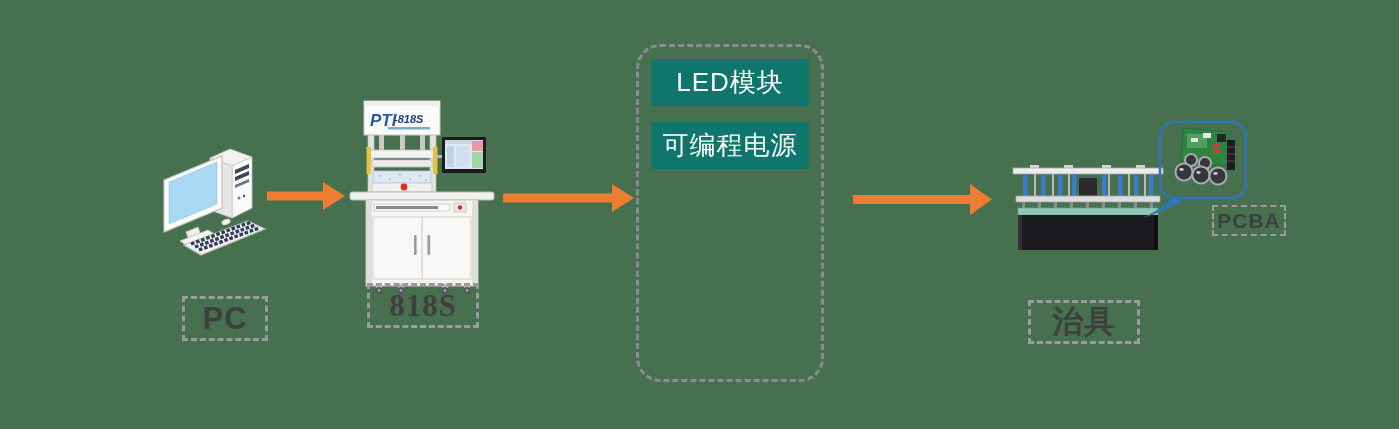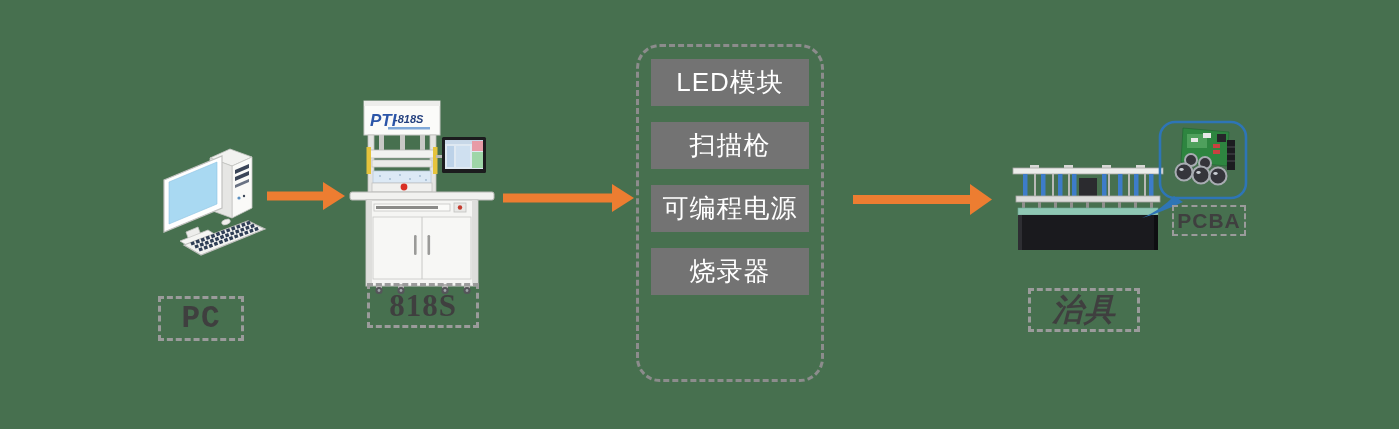--- a/index.html
+++ b/index.html
@@ -12,32 +12,32 @@
   
   .label-box{
     position:absolute;
     border:3px dashed #9B9B9B;
     display:flex;align-items:center;justify-content:center;
     color:#3F3F3F;font-weight:bold;
     box-sizing:border-box;
     letter-spacing:1px;
   }
   .label-lg{font-size:31px;}
-  .label-sm{font-size:21px;border-width:2.5px;}
+  .label-sm{font-size:21px;border-width:2.5px;margin-left:40px;}
   
   .group-box{
     position:absolute;left:636px;top:44px;width:188px;height:338px;
     border:3px dashed #8C8C8C;border-radius:24px;
     box-sizing:border-box;
     display:flex;flex-direction:column;align-items:center;
     padding-top:12px;gap:16px;
   }
   .module-btn{
     width:158px;height:47px;flex:0 0 47px;
-    background:#737373;color:#FFFFFF;
+    background:#0f766e;color:#FFFFFF;
     display:flex;align-items:center;justify-content:center;
     font-size:26px;letter-spacing:1px;
   }
   .arrow{position:absolute;}
   svg text{font-family:"Liberation Sans", sans-serif;}
 </style>
 </head>
 <body>
 
 <div id="canvas">
@@ -154,23 +154,21 @@
     </g>
   </svg>
 
   <svg class="arrow" style="left:503px;top:184px;" width="131" height="28" viewBox="0 0 131 28">
     <rect x="0" y="9.5" width="110" height="9" fill="#ED7D31"></rect>
     <polygon points="109,0 131,14 109,28" fill="#ED7D31"></polygon>
   </svg>
 
   <div class="group-box">
     <div class="module-btn">LED模块</div>
-    <div class="module-btn">扫描枪</div>
     <div class="module-btn">可编程电源</div>
-    <div class="module-btn">烧录器</div>
   </div>
 
   <svg class="arrow" style="left:853px;top:184px;" width="139" height="31" viewBox="0 0 139 31">
     <rect x="0" y="11" width="118" height="9" fill="#ED7D31"></rect>
     <polygon points="117,0 139,15.5 117,31" fill="#ED7D31"></polygon>
   </svg>
 
   <svg class="abs" style="left:1008px;top:162px;" width="160" height="92" viewBox="0 0 160 92">
 
     <g fill="#D8D8D6">
@@ -250,29 +248,29 @@
           <circle cx="93" cy="62" r="8.5"></circle>
       </g>
       <g fill="#C8CCD2">
         <ellipse cx="56.5" cy="55.5" rx="2.2" ry="1.4"></ellipse>
         <ellipse cx="73.5" cy="58.5" rx="2.2" ry="1.4"></ellipse>
         <ellipse cx="90.5" cy="59.5" rx="2.2" ry="1.4"></ellipse>
       </g>
     </g>
   </svg>
 
-  <div class="label-box label-lg" style="left:158px;top:296px;width:86px;height:45px;font-family:Liberation Mono, monospace;">
+  <div class="label-box label-lg" style="left:182px;top:296px;width:86px;height:45px;">
     <span>PC</span>
   </div>
 
   <div class="label-box label-lg" style="left:367px;top:283px;width:112px;height:45px;font-family:Liberation Serif, serif;">
     <span>818S</span>
   </div>
 
-  <div class="label-box label-lg" style="left:1028px;top:288px;width:112px;height:44px;font-style:italic;">
+  <div class="label-box label-lg" style="left:1028px;top:300px;width:112px;height:44px;">
     <span>治具</span>
   </div>
 
   <div class="label-box label-sm" style="left:1172px;top:205px;width:74px;height:31px;">
     <span>PCBA</span>
   </div>
 
 </div>
 
 </body></html>

